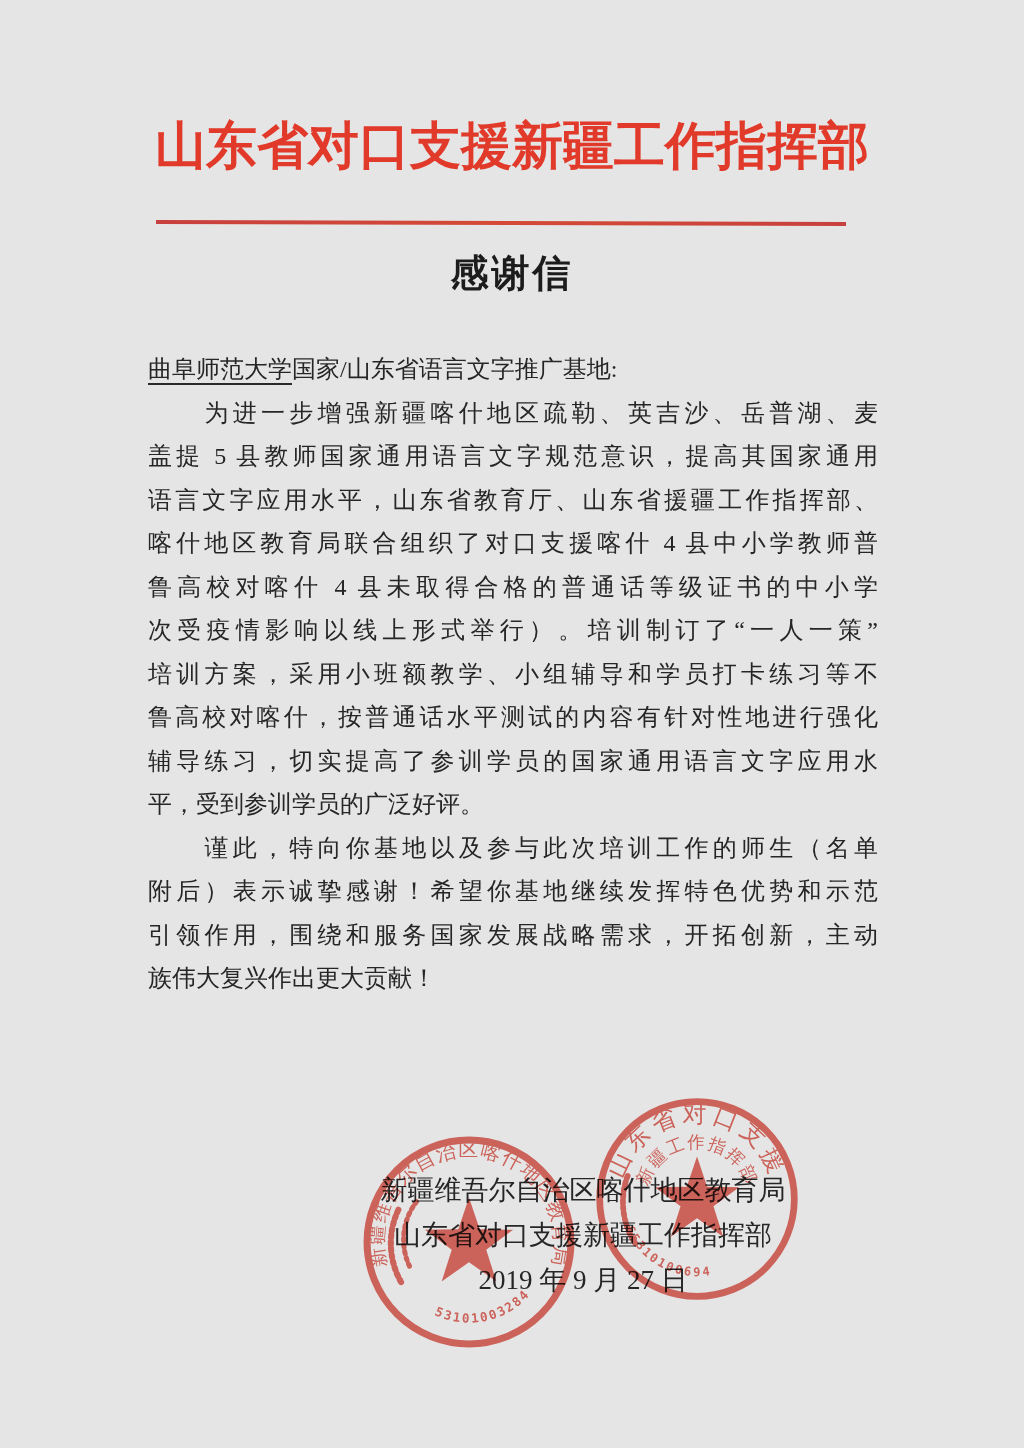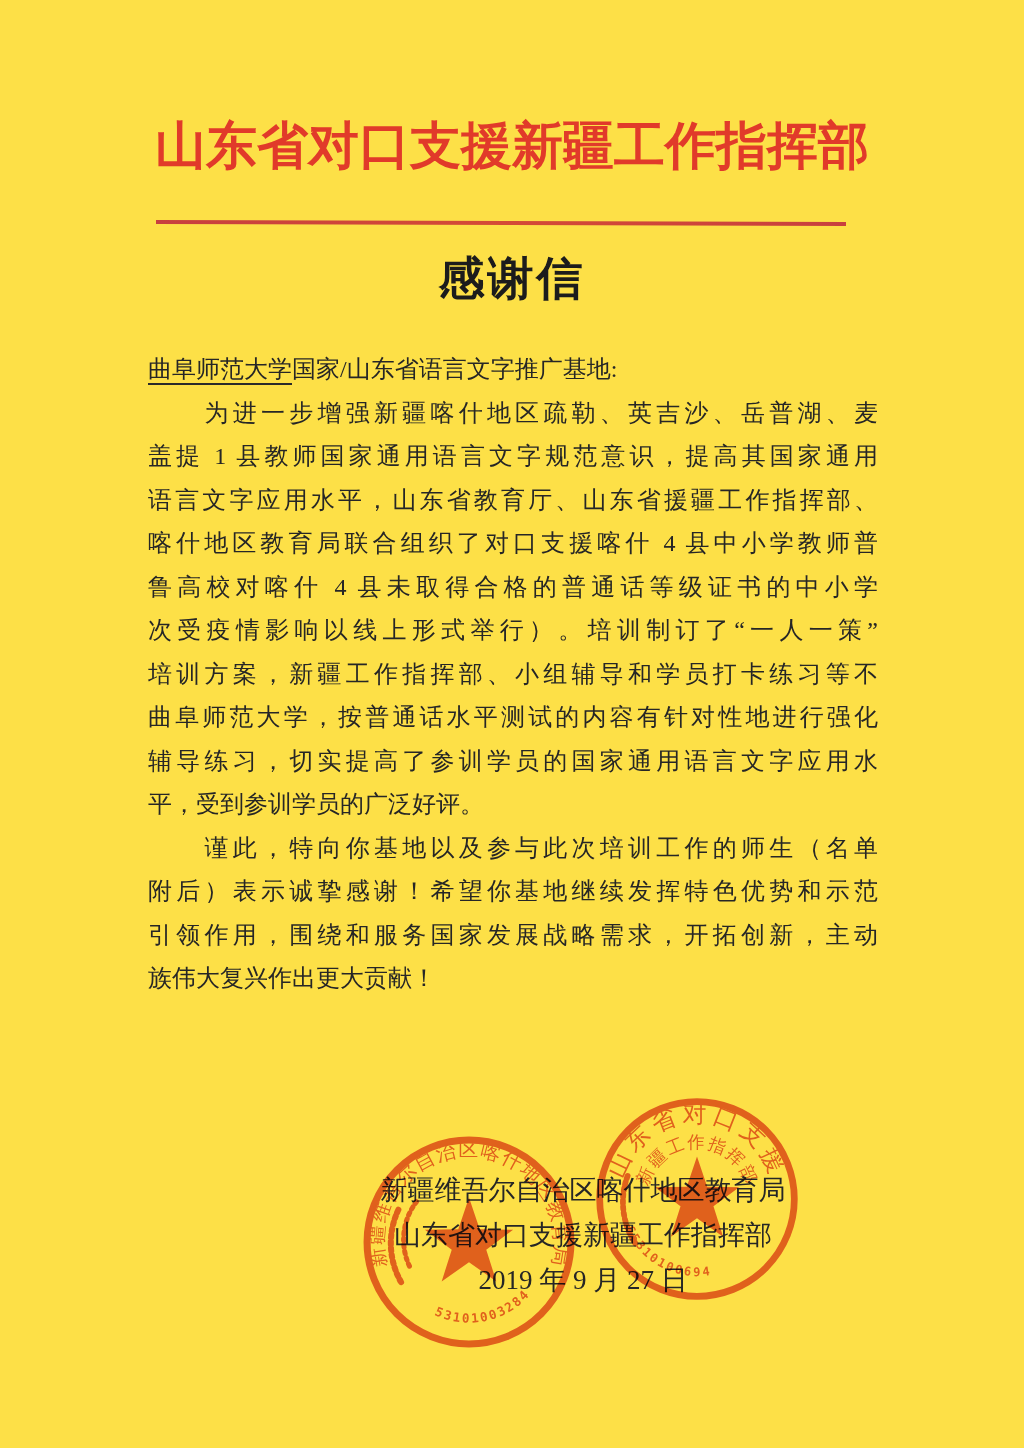--- a/index.html
+++ b/index.html
@@ -4,21 +4,21 @@
 <style>
   html, body {
     margin: 0;
     padding: 0;
     background: #ffffff;
   }
   .page {
     position: relative;
     width: 1024px;
     height: 1448px;
-    background: #fde047;
+    background: #e5e5e5;
     overflow: hidden;
     font-family: "Liberation Serif", "DejaVu Serif", serif;
     color: #222222;
     text-decoration: underline;
   }
   .letterhead {
     position: absolute;
     top: 112px;
     left: 0;
     width: 1024px;
@@ -38,21 +38,21 @@
     background: linear-gradient(to right, #c8403e, #d44a36, #c8403e);
     transform: rotate(0.15deg);
   }
   .doc-title {
     position: absolute;
     top: 248px;
     left: 0;
     width: 1024px;
     margin: 0;
     text-align: center;
-    font-size: 46px;
+    font-size: 38px;
     font-weight: bold;
     letter-spacing: 3px;
     color: #1c1c1c;
   }
   .letter-body {
     position: absolute;
     top: 348px;
     left: 148px;
     width: 730px;
     font-size: 24px;
@@ -116,27 +116,27 @@
   <div class="rule"></div>
 
   <h1 class="doc-title">感谢信</h1>
 
   <main class="letter-body">
     <div class="salutation">
       <span class="u">曲阜师范大学</span><span>国家/山东省语言文字推广基地:</span>
     </div>
     <div class="para">
         <div class="line">　　为进一步增强新疆喀什地区疏勒、英吉沙、岳普湖、麦</div>
-        <div class="line">盖提 1 县教师国家通用语言文字规范意识，提高其国家通用</div>
+        <div class="line">盖提 5 县教师国家通用语言文字规范意识，提高其国家通用</div>
         <div class="line">语言文字应用水平，山东省教育厅、山东省援疆工作指挥部、</div>
         <div class="line">喀什地区教育局联合组织了对口支援喀什 4 县中小学教师普</div>
         <div class="line">鲁高校对喀什 4 县未取得合格的普通话等级证书的中小学</div>
         <div class="line">次受疫情影响以线上形式举行）。培训制订了“一人一策”</div>
-        <div class="line">培训方案，新疆工作指挥部、小组辅导和学员打卡练习等不</div>
-        <div class="line">曲阜师范大学，按普通话水平测试的内容有针对性地进行强化</div>
+        <div class="line">培训方案，采用小班额教学、小组辅导和学员打卡练习等不</div>
+        <div class="line">鲁高校对喀什，按普通话水平测试的内容有针对性地进行强化</div>
         <div class="line">辅导练习，切实提高了参训学员的国家通用语言文字应用水</div>
         <div class="line line-end">平，受到参训学员的广泛好评。</div>
       </div>
     <div class="para">
         <div class="line">　　谨此，特向你基地以及参与此次培训工作的师生（名单</div>
         <div class="line">附后）表示诚挚感谢！希望你基地继续发挥特色优势和示范</div>
         <div class="line">引领作用，围绕和服务国家发展战略需求，开拓创新，主动</div>
         <div class="line line-end">族伟大复兴作出更大贡献！</div>
       </div>
   </main>

